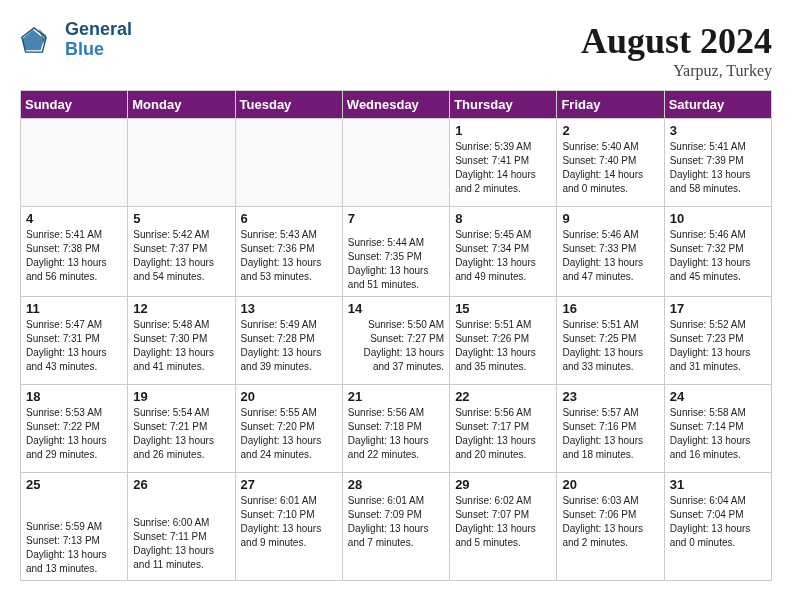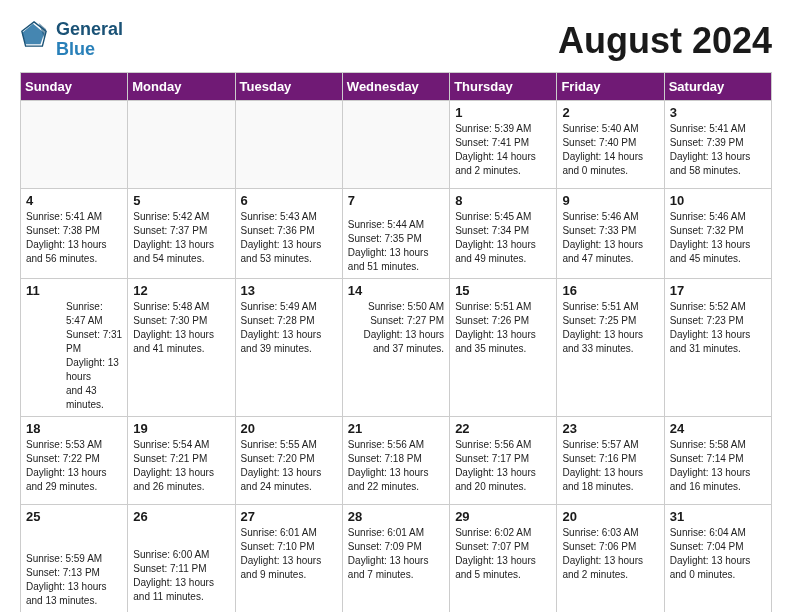--- a/index.html
+++ b/index.html
@@ -11,35 +11,36 @@
       padding: 20px;
     }
     .header {
       display: flex;
       justify-content: space-between;
       align-items: flex-start;
       margin-bottom: 10px;
     }
     .logo {
       display: flex;
-      align-items: flex-start;
-      gap: 8px;
+      align-items: center;
+      gap: 17px;
     }
     .logo-text {
       font-size: 18px;
       font-weight: bold;
       color: #1a5276;
       line-height: 1.1;
     }
     .logo-icon {
       width: 28px;
       height: 28px;
     }
     .title-block {
       text-align: right;
+      font-family: Liberation Serif, serif;
     }
     .month-year {
       font-size: 36px;
       font-weight: bold;
       color: #1a1a1a;
     }
     .location {
       font-size: 16px;
       color: #444;
     }
@@ -92,20 +93,21 @@
       <polygon points="15,2 28,12 24,28 6,28 2,12" fill="none" stroke="#1a5276" stroke-width="1.5"></polygon>
       <polygon points="20,3 28,10 26,20" fill="#1a5276" opacity="0.6"></polygon>
     </svg>
     <div class="logo-text">
       <div>General</div>
       <div style="color:#2980b9;">Blue</div>
     </div>
   </div>
   <div class="title-block">
     <div class="month-year">August 2024</div>
+    <div class="location">Yarpuz, Turkey</div>
   </div>
 </div>
 
 <table class="calendar">
   <thead>
     <tr>
     <th>Sunday</th>
         <th>Monday</th>
         <th>Tuesday</th>
         <th>Wednesday</th>
@@ -189,21 +191,21 @@
           <span class="day-num">10</span>
           <div class="cell-info" style="white-space: pre-line;">Sunrise: 5:46 AM
 Sunset: 7:32 PM
 Daylight: 13 hours
 and 45 minutes.</div>
         </td>
       </tr>
       <tr>
         <td>
           <span class="day-num">11</span>
-          <div class="cell-info" style="white-space: pre-line; margin-left: 40px;">Sunrise: 5:47 AM
+          <div class="cell-info" style="white-space: pre-line;">Sunrise: 5:47 AM
 Sunset: 7:31 PM
 Daylight: 13 hours
 and 43 minutes.</div>
         </td>
         <td>
           <span class="day-num">12</span>
           <div class="cell-info" style="white-space: pre-line;">Sunrise: 5:48 AM
 Sunset: 7:30 PM
 Daylight: 13 hours
 and 41 minutes.</div>

